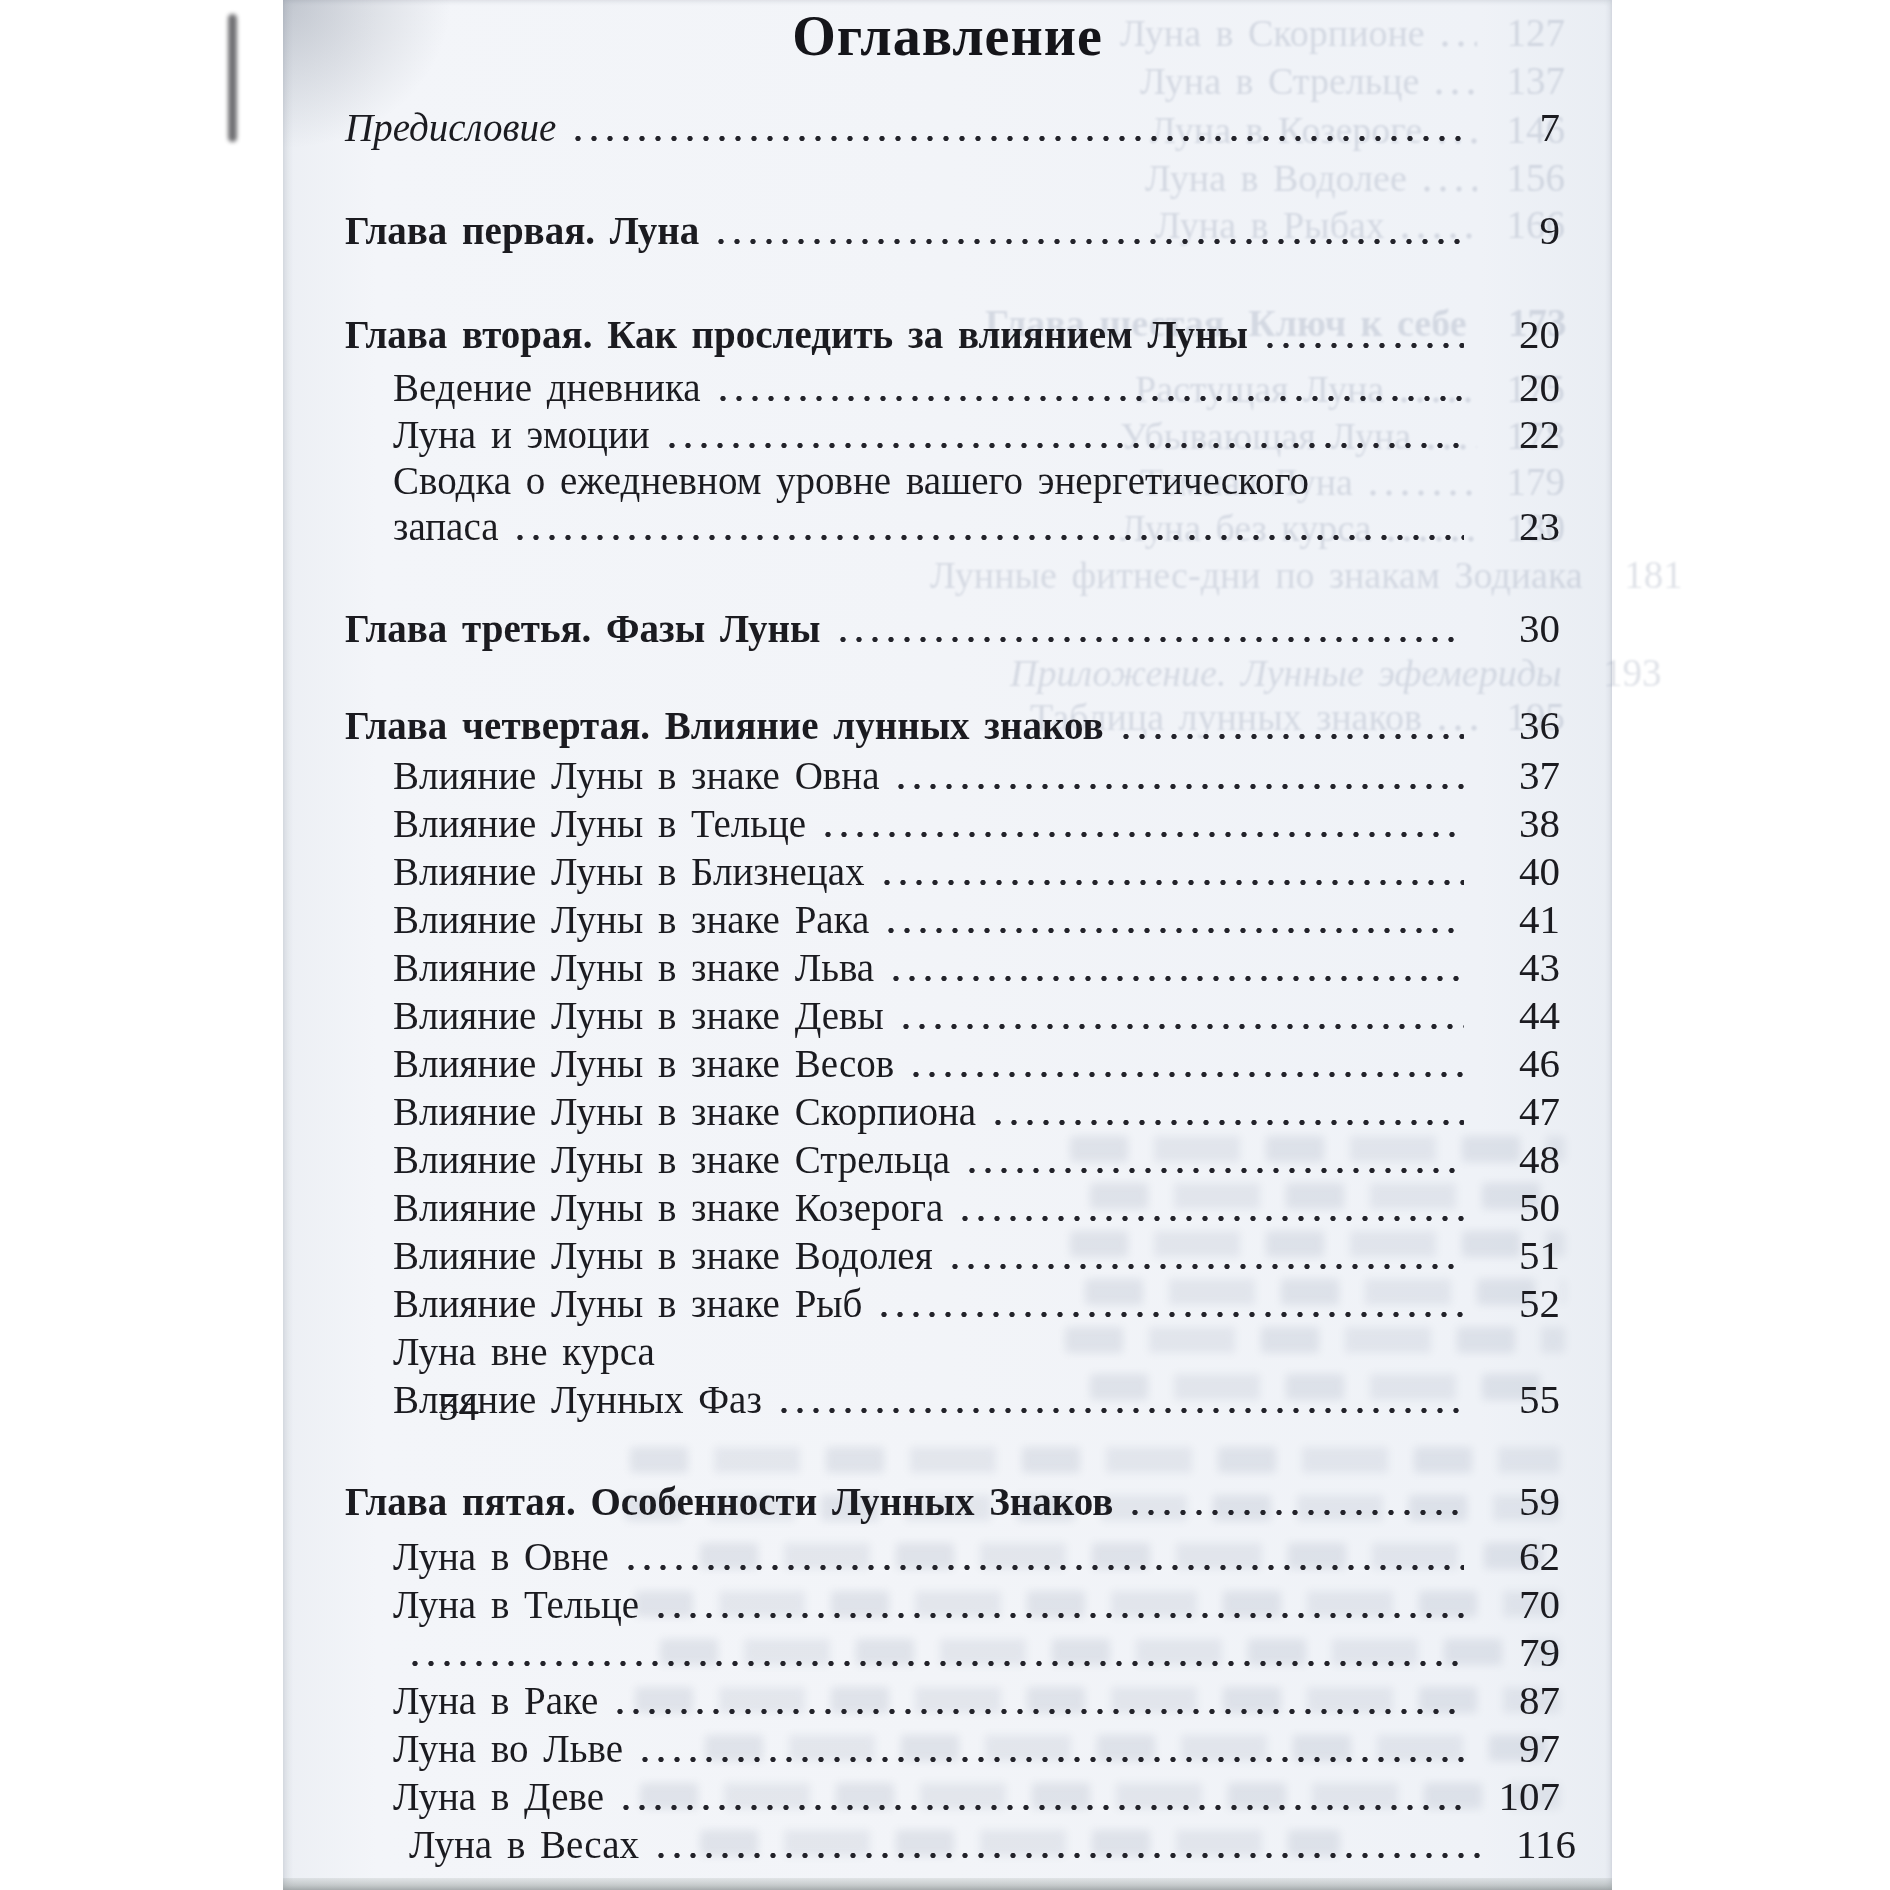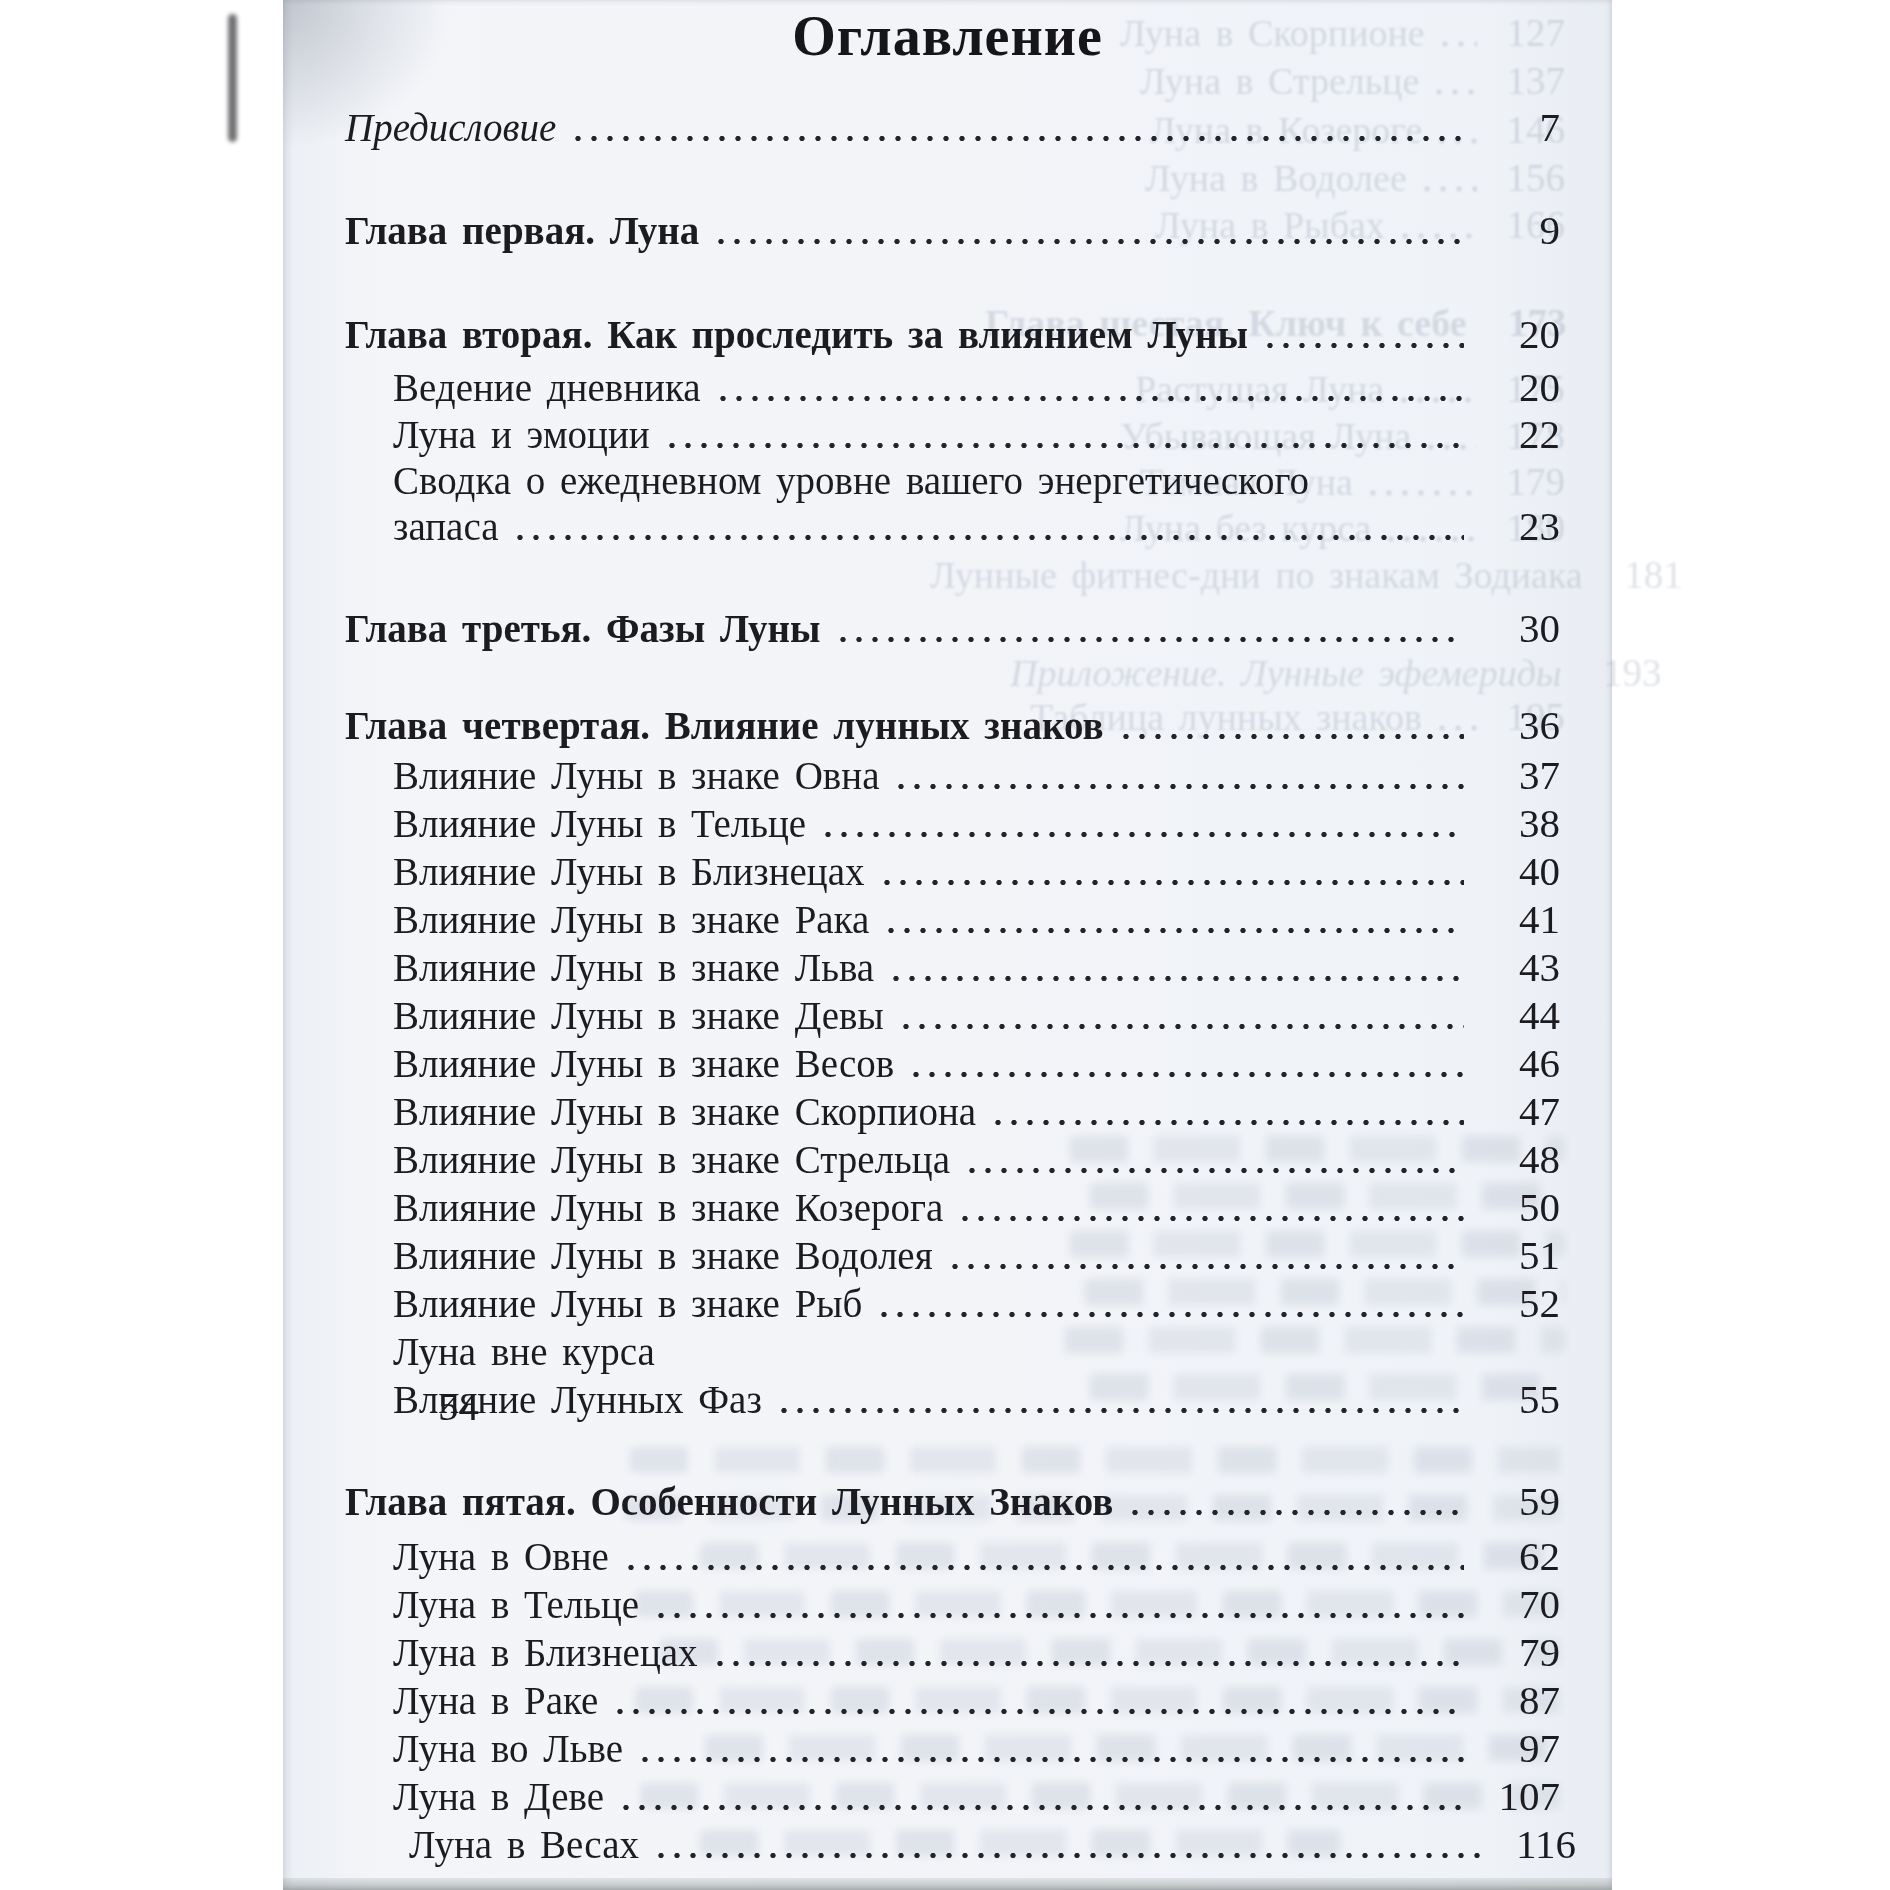--- a/index.html
+++ b/index.html
@@ -284,21 +284,20 @@
           <span class="lbl">Луна в Овне</span>
           <span class="dots"></span>
           <span class="num">62</span>
         </div>
         <div class="row" style="left: 110px; top: 1581px; width: 1167px;">
           <span class="lbl">Луна в Тельце</span>
           <span class="dots"></span>
           <span class="num">70</span>
         </div>
         <div class="row" style="left: 110px; top: 1629px; width: 1167px;">
-          <span class="lbl">Луна в Близнецах</span>
           <span class="dots"></span>
           <span class="num">79</span>
         </div>
         <div class="row" style="left: 110px; top: 1677px; width: 1167px;">
           <span class="lbl">Луна в Раке</span>
           <span class="dots"></span>
           <span class="num">87</span>
         </div>
         <div class="row" style="left: 110px; top: 1725px; width: 1167px;">
           <span class="lbl">Луна во Льве</span>

